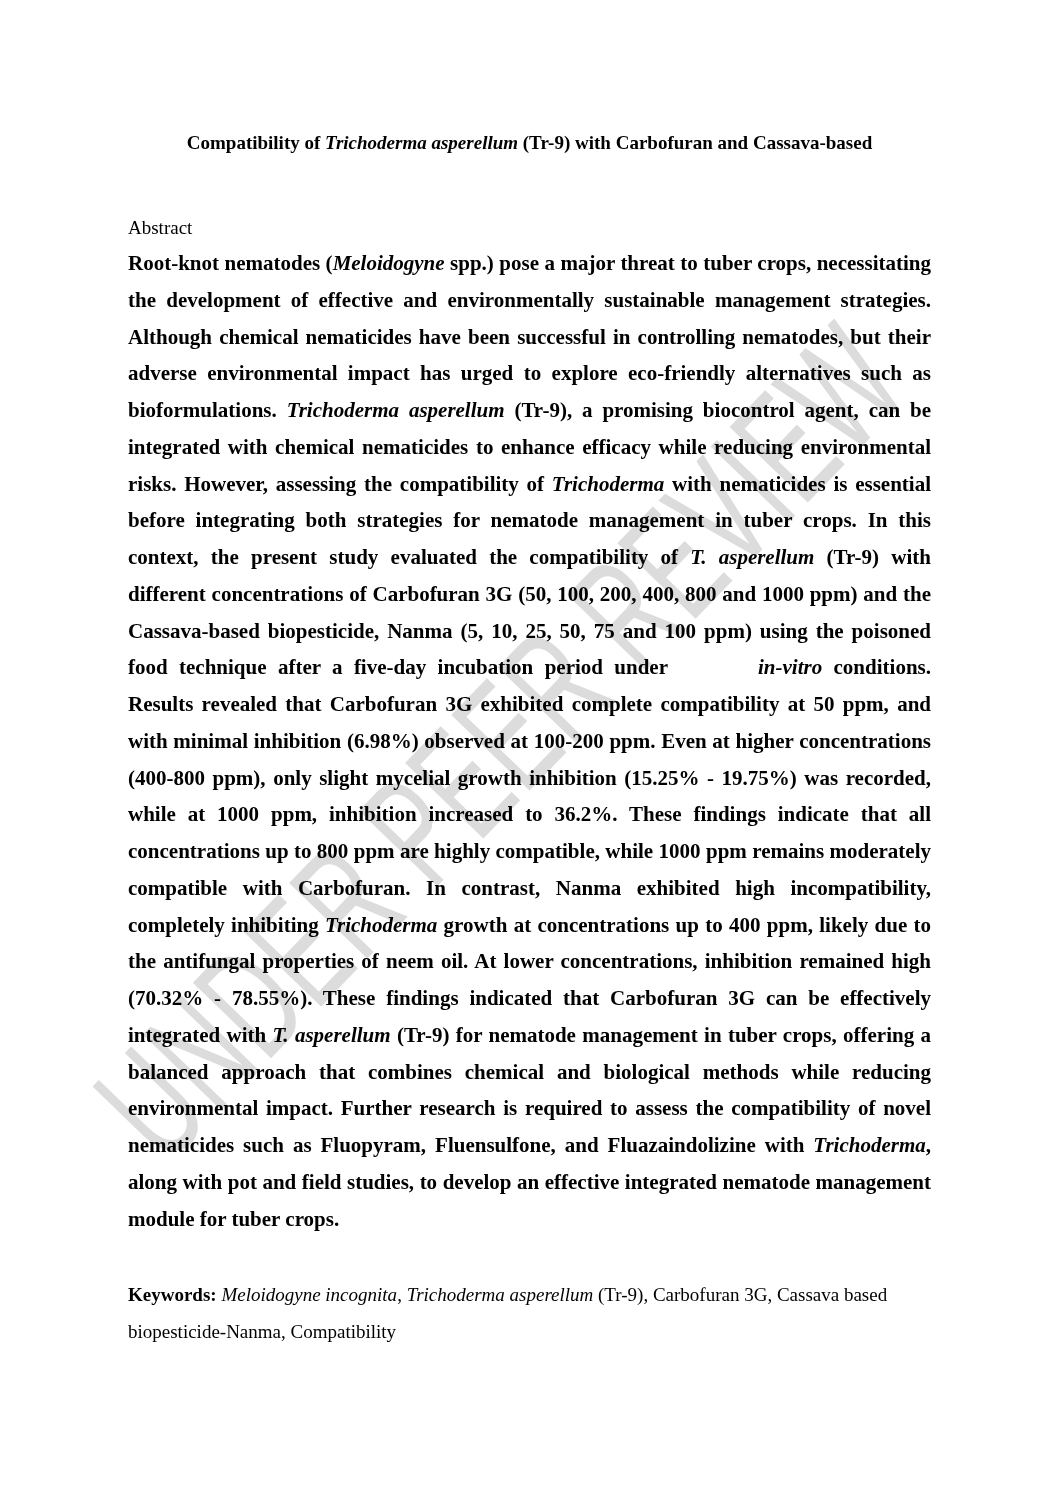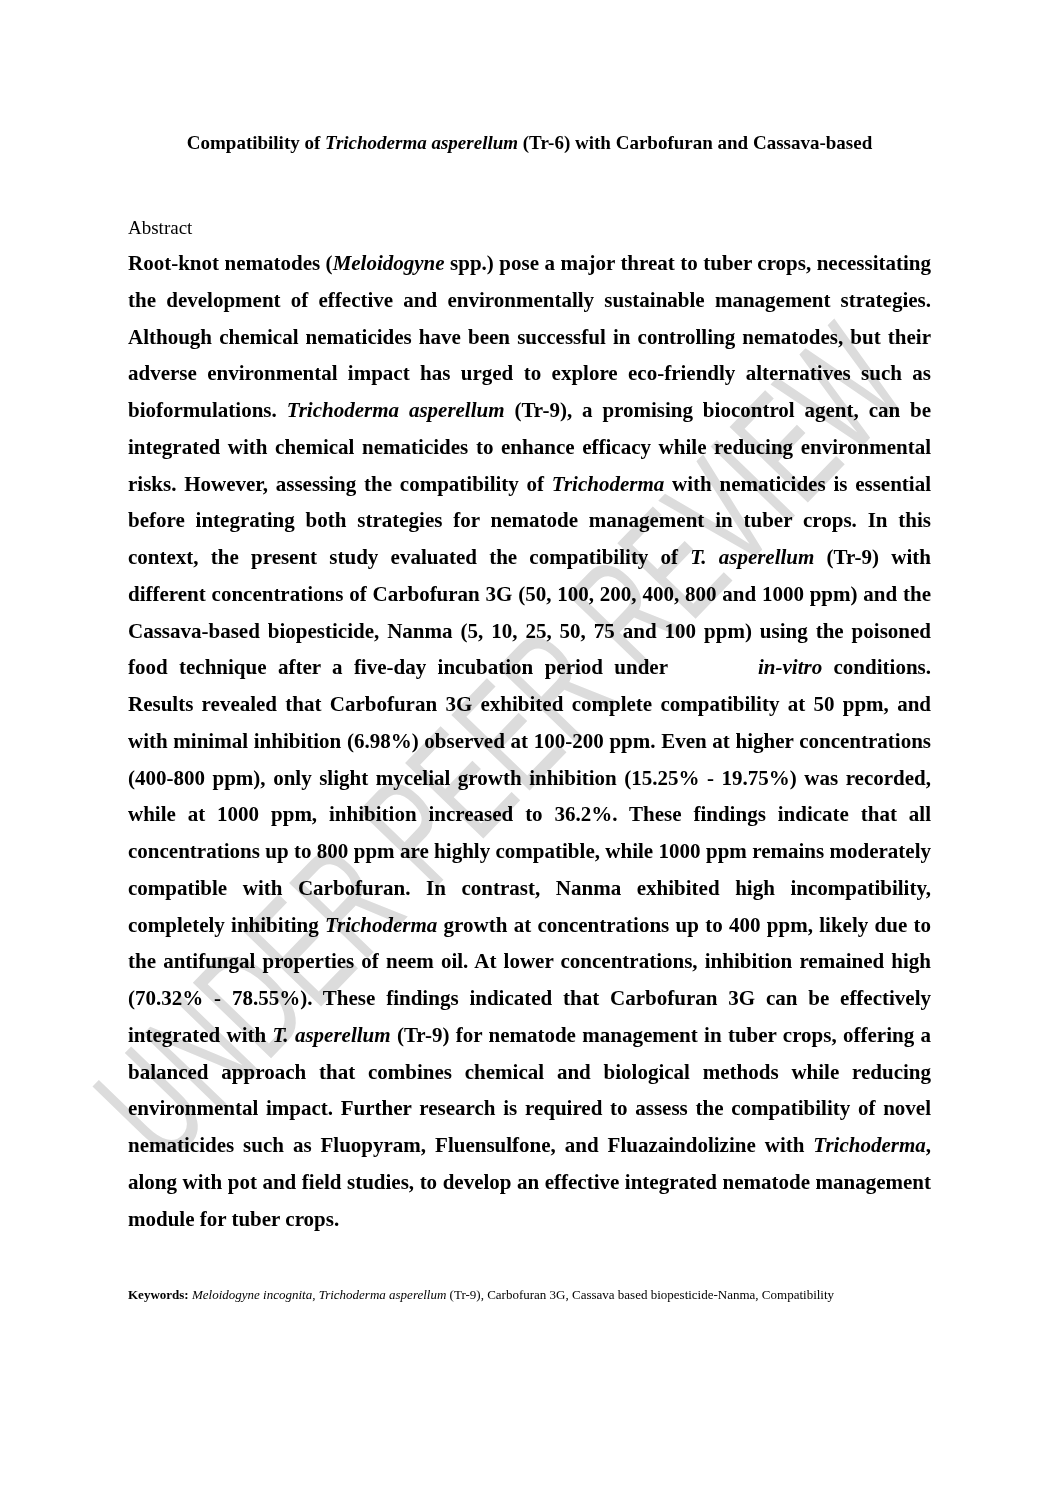--- a/index.html
+++ b/index.html
@@ -27,34 +27,34 @@
     text-align: center; font-weight: bold; font-size: 19px; line-height: 37px;
     margin: 0;
   }
   .title .l1, .title .l2 { display: block; }
   .abstract-heading { font-weight: normal; font-size: 19px; margin: 52px 0 0 0; line-height: 30px; }
   .abstract {
     font-size: 21px; line-height: 36.75px; text-align: justify; margin: 2px 0 0 0;
     text-align-last: left;
     font-weight: bold;
   }
-  .keywords { font-size: 13px; line-height: 36.75px; margin: 40px 0 0 0; }
+  .keywords { font-size: 19px; line-height: 36.75px; margin: 40px 0 0 0; }
   .keywords b { font-weight: bold; }
   i { font-style: italic; }
   .gap { display: inline-block; width: 90px; }
 </style>
 </head>
 <body>
 
 <div class="page">
   <div class="watermark">UNDER PEER REVIEW</div>
 
   <div class="content">
     <h1 class="title">
-      <span class="l1"><span>Compatibility of </span><i>Trichoderma asperellum</i><span> (Tr-6) with Carbofuran and Cassava-based</span></span>
+      <span class="l1"><span>Compatibility of </span><i>Trichoderma asperellum</i><span> (Tr-9) with Carbofuran and Cassava-based</span></span>
     </h1>
 
     <h2 class="abstract-heading">Abstract</h2>
 
     <p class="abstract"><span>Root-knot nematodes (</span><i>Meloidogyne</i><span> spp.) pose a major threat to tuber crops, necessitating the development of effective and environmentally sustainable management strategies. Although chemical nematicides have been successful in controlling nematodes, but their adverse environmental impact has urged to explore eco-friendly alternatives such as bioformulations. </span><i>Trichoderma asperellum</i><span> (Tr-9), a promising biocontrol agent, can be integrated with chemical nematicides to enhance efficacy while reducing environmental risks. However, assessing the compatibility of </span><i>Trichoderma</i><span> with nematicides is essential before integrating both strategies for nematode management in tuber crops. In this context, the present study evaluated the compatibility of </span><i>T. asperellum</i><span> (Tr-9) with different concentrations of Carbofuran 3G (50, 100, 200, 400, 800 and 1000 ppm) and the Cassava-based biopesticide, Nanma (5, 10, 25, 50, 75 and 100 ppm) using the poisoned food technique after a five-day incubation period under</span><span class="gap"></span><i>in-vitro</i><span> conditions. Results revealed that Carbofuran 3G exhibited complete compatibility at 50 ppm, and with minimal inhibition (6.98%) observed at 100-200 ppm. Even at higher concentrations (400-800 ppm), only slight mycelial growth inhibition (15.25% - 19.75%) was recorded, while at 1000 ppm, inhibition increased to 36.2%. These findings indicate that all concentrations up to 800 ppm are highly compatible, while 1000 ppm remains moderately compatible with Carbofuran. In contrast, Nanma exhibited high incompatibility, completely inhibiting </span><i>Trichoderma</i><span> growth at concentrations up to 400 ppm, likely due to the antifungal properties of neem oil. At lower concentrations, inhibition remained high (70.32% - 78.55%). These findings indicated that Carbofuran 3G can be effectively integrated with </span><i>T. asperellum</i><span> (Tr-9) for nematode management in tuber crops, offering a balanced approach that combines chemical and biological methods while reducing environmental impact. Further research is required to assess the compatibility of novel nematicides such as Fluopyram, Fluensulfone, and Fluazaindolizine with </span><i>Trichoderma</i><span>, along with pot and field studies, to develop an effective integrated nematode management module for tuber crops.</span></p>
 
     <p class="keywords"><b>Keywords:</b><i> Meloidogyne incognita</i><span>, </span><i>Trichoderma asperellum</i><span> (Tr-9), Carbofuran 3G, Cassava based biopesticide-Nanma, Compatibility</span></p>
   </div>
 </div>
 

